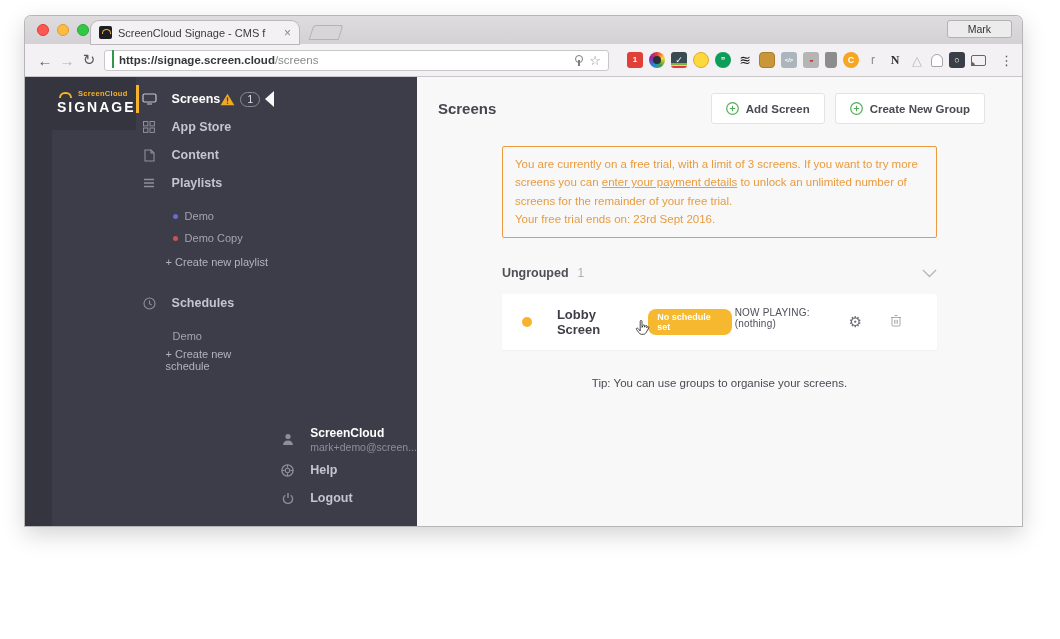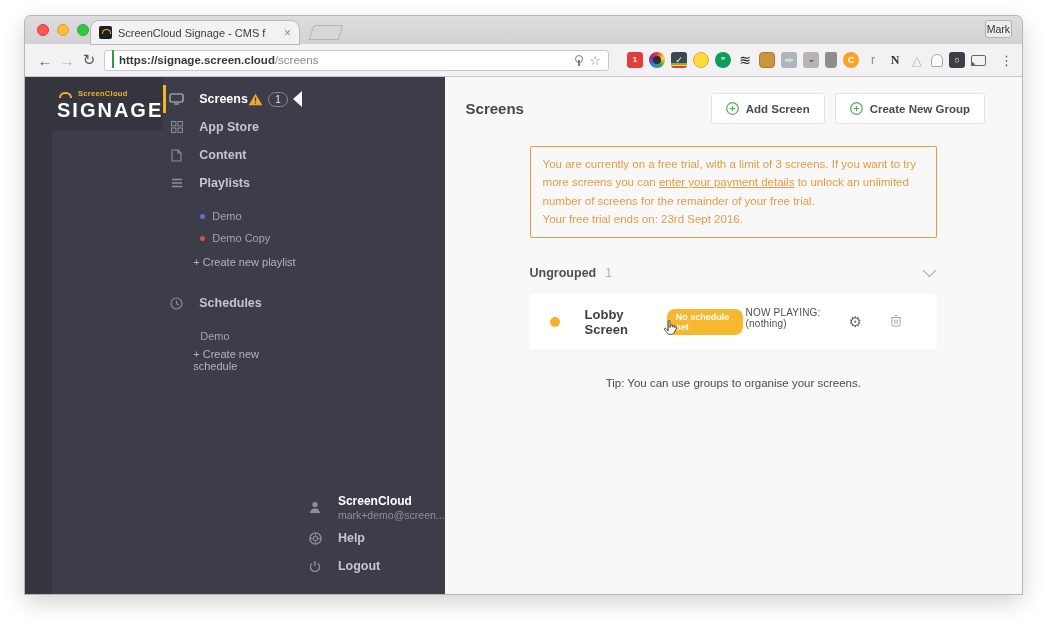--- a/index.html
+++ b/index.html
@@ -1,38 +1,38 @@
 <!DOCTYPE html>
 <html><head>
 <meta charset="utf-8">
 <style>
   * { margin:0; padding:0; box-sizing:border-box; }
   html,body { width:1060px; height:639px; background:#fff; font-family:"Liberation Sans", sans-serif; overflow:hidden; }
 
-  .window { position:absolute; left:25px; top:16px; width:997px; height:578px;
+  .window { position:absolute; left:25px; top:16px; width:997px; height:510px;
     border-radius:6px 6px 0 0; box-shadow:0 0 0 1px #b6b6b6, 0 8px 24px rgba(0,0,0,.18);
     display:flex; flex-direction:column; overflow:hidden; background:#f8f8f8; }
 
   
   .tabstrip { position:relative; height:28px; flex:0 0 28px; background:linear-gradient(#dedcde,#d3d1d3); }
   .lights { position:absolute; left:12px; top:8px; display:flex; gap:8px; }
   .light { width:12px; height:12px; border-radius:50%; }
   .light.red{ background:#fc5753; border:1px solid #df3e38;}
   .light.yellow{ background:#fdbc40; border:1px solid #de9f34;}
   .light.green{ background:#33c748; border:1px solid #27aa35;}
   .tab { position:absolute; left:66px; bottom:0; width:208px; height:23px; background:#f3f1f3;
     border-radius:8px 8px 0 0; box-shadow:0 0 0 1px #b9b7b9; display:flex; align-items:center; padding:0 8px; gap:6px; }
   .favicon { width:13px; height:13px; background:#1d1d24; border-radius:2px; position:relative; flex:0 0 auto;}
   .favicon::after { content:""; position:absolute; left:3px; top:3px; width:7px; height:4px;
     border:1.5px solid #f7b32b; border-bottom:none; border-radius:7px 7px 0 0; }
   .tab-title { font-size:11px; color:#3c3c3c; white-space:nowrap; overflow:hidden; flex:1; }
   .tab-close { font-size:12px; color:#8a8a8a; cursor:default; }
   .newtab { position:absolute; left:286px; bottom:4px; width:30px; height:15px; background:#d7d5d7;
     border:1px solid #b5b3b5; border-radius:3px 3px 0 0; transform:skewX(-18deg); }
-  .profile-btn { position:absolute; right:10px; top:4px; padding:2px 1px; background:#ececec;
+  .profile-btn { position:absolute; right:10px; top:4px; padding:2px 20px; background:#ececec;
     border:1px solid #b2b2b2; border-radius:3px; font-size:10.5px; color:#333; }
 
   
   .toolbar { height:33px; flex:0 0 33px; background:#f3f1f3; border-bottom:1px solid #c8c6c8;
     display:flex; align-items:center; padding:0 9px; }
   .navbtn { font-size:15px; color:#5a5a5a; width:22px; text-align:center; flex:0 0 auto;}
   .navbtn.disabled { color:#b4b4b4; }
   .omnibox { flex:0 0 505px; height:21px; margin-left:4px; background:#fff; border:1px solid #c9c7c9;
     border-radius:3px; display:flex; align-items:center; padding:0 7px; gap:5px; }
   .lock { flex:0 0 auto; }
@@ -72,21 +72,21 @@
   
   .page { flex:1; display:flex; min-height:0; }
 
   
   .sidebar { flex:0 0 172px; background:linear-gradient(90deg,#35353f 0,#35353f 27px,#3d3d4a 27px);
     color:#c9c9d2; display:flex; flex-direction:row; position:relative; }
   .logo { height:53px; background:#35353f; padding:12px 0 0 32px; }
   .logo-top { display:flex; align-items:flex-end; gap:6px; margin-left:2px;}
   .logo-arc { width:13px; height:6px; border:2px solid #f7b32b; border-bottom:none; border-radius:13px 13px 0 0; }
   .logo-brand { font-size:7.5px; color:#f7b32b; font-weight:bold; letter-spacing:.3px; }
-  .logo-product { font-size:20px; font-weight:bold; color:#fff; letter-spacing:2px; margin-top:1px;}
+  .logo-product { font-size:14px; font-weight:bold; color:#fff; letter-spacing:2px; margin-top:1px;}
   .nav { margin-top:8px; }
   .nav-row { position:relative; display:flex; align-items:center; height:28px; font-size:12.5px; font-weight:bold; color:#c5c5cf;}
   .nav-ic { width:27px; display:flex; justify-content:center; color:#8f8f9b; flex:0 0 auto;}
   .nav-label { margin-left:9px; }
   .nav-row.active { color:#fff; }
   .nav-row.active::before { content:""; position:absolute; left:0; top:0; width:3px; height:100%; background:#f7b32b; }
   .warn-wrap { margin-left:auto; display:flex; align-items:center; gap:5px; padding-right:14px;}
   .count-pill { border:1px solid #8a8a96; border-radius:9px; min-width:20px; text-align:center;
     font-size:10px; color:#e6e6ea; padding:1px 5px; font-weight:normal; }
   .active-arrow { position:absolute; right:0; top:50%; margin-top:-8px; width:0; height:0;

